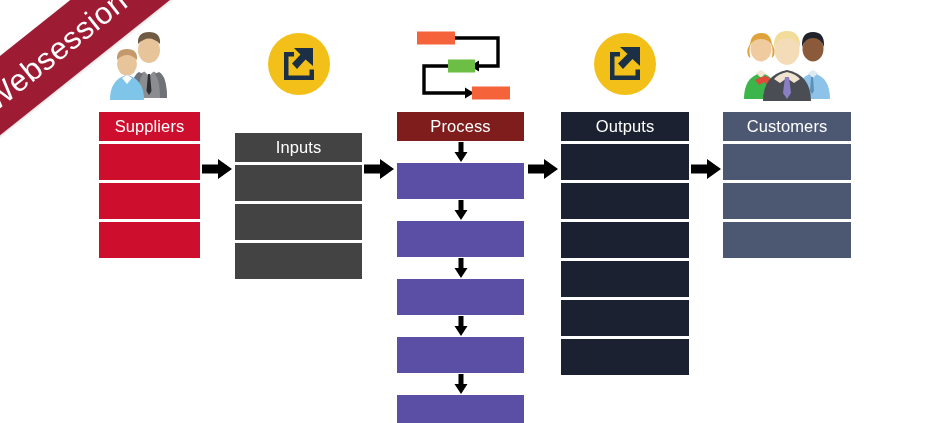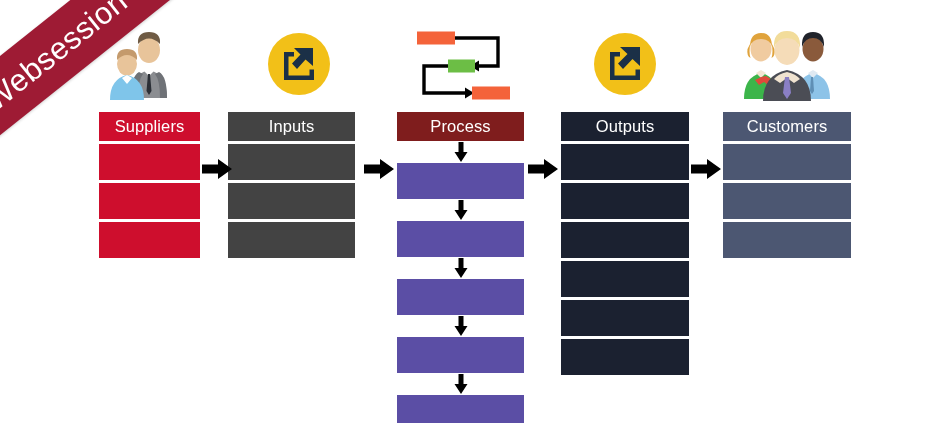--- a/index.html
+++ b/index.html
@@ -175,21 +175,21 @@
     </svg>
   </div>
 
   <div class="col" id="col-suppliers" style="left:73px;padding-left:26px;">
     <div class="col-header" style="background:#ce0e2d;">Suppliers</div>
     <div class="cell" style="background:#ce0e2d;"></div>
     <div class="cell" style="background:#ce0e2d;"></div>
     <div class="cell" style="background:#ce0e2d;"></div>
   </div>
 
-  <div class="col" id="col-inputs" style="left:228px;">
+  <div class="col" id="col-inputs" style="left:235px;margin-top:21px;">
     <div class="col-header" style="background:#434343;">Inputs</div>
     <div class="cell" style="background:#434343;"></div>
     <div class="cell" style="background:#434343;"></div>
     <div class="cell" style="background:#434343;"></div>
   </div>
 
   <div class="col" id="col-process" style="left:397px;">
     <div class="col-header" style="background:#7f1d1d;">Process</div>
 
     <div class="v-arrow">

